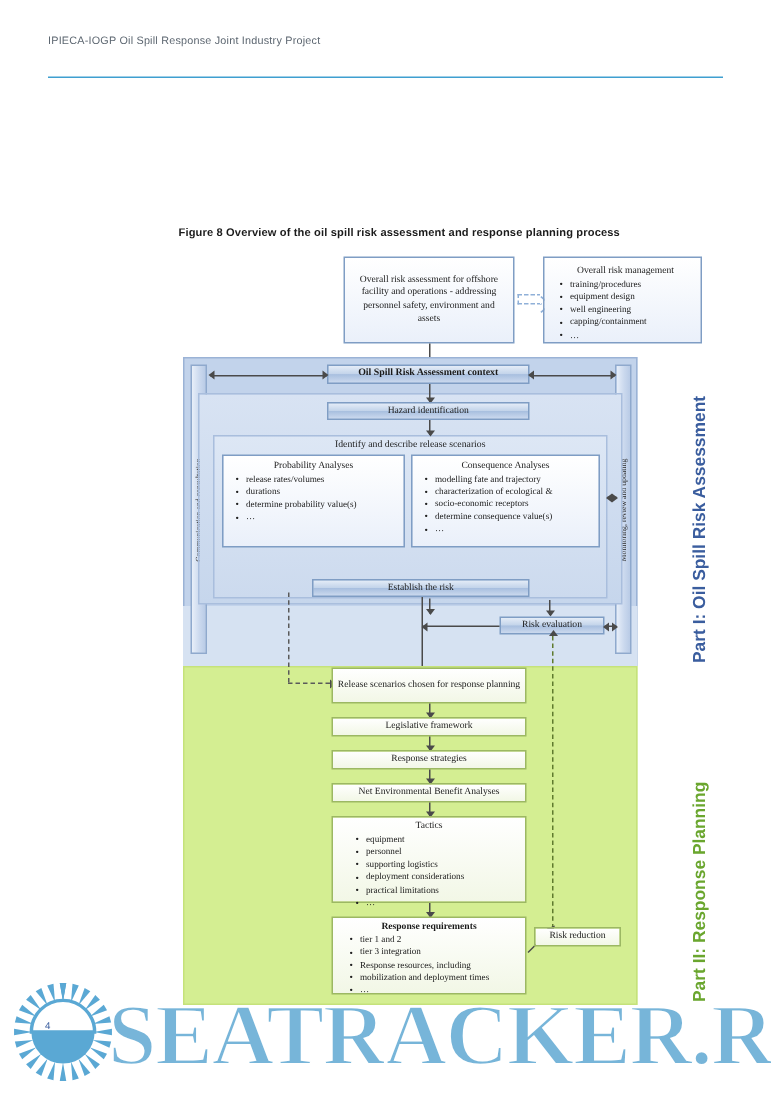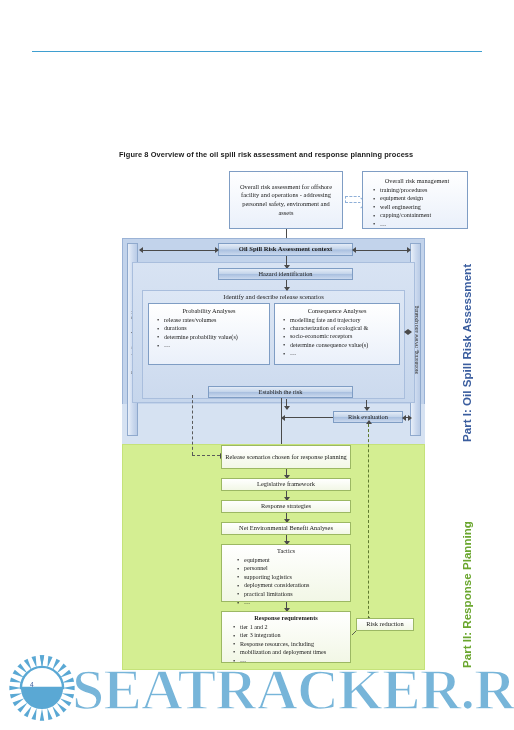--- a/index.html
+++ b/index.html
@@ -200,20 +200,21 @@
   #page-number {
     position:absolute; left:30px; top:31px;
     font-family:"Liberation Sans", sans-serif;
     font-size:6.5px; color:#3a5d9e; z-index:3;
   }
 </style>
 </head>
 <body>
 
 <div id="page-header">
+  <div class="hdr-text">IPIECA-IOGP Oil Spill Response Joint Industry Project</div>
   <div class="hdr-rule"></div>
 </div>
 
 <div id="figure-caption">Figure 8  Overview of the oil spill risk assessment and response planning process</div>
 
 <div class="box white-blue" style="left:229px; top:171px; width:114px; height:58px; padding:3px 5px;">
   <span>Overall risk assessment for offshore facility and operations - addressing personnel safety, environment and assets</span>
 </div>
 
 <div class="hollow-arrow" style="left:345px; top:196px; width:16px; border-style:dashed;"></div>

